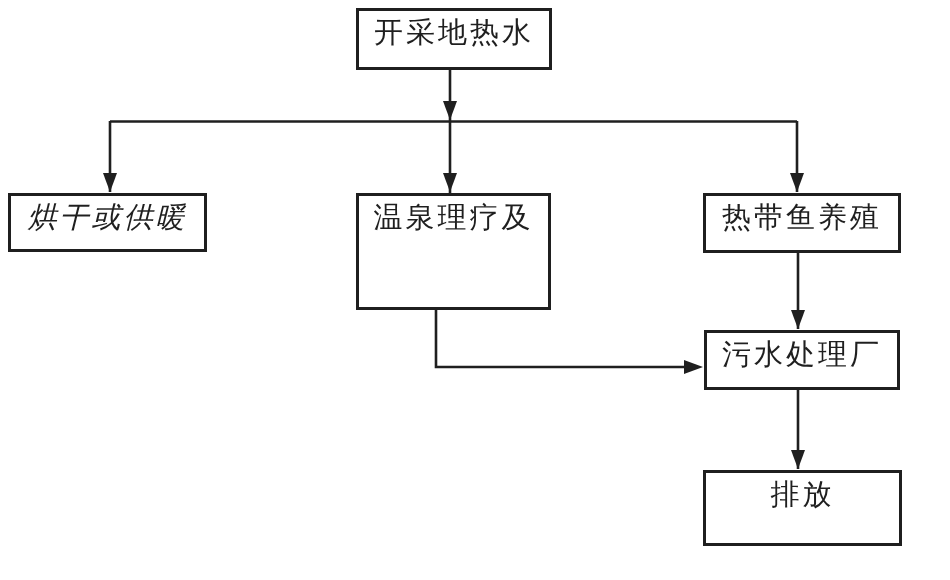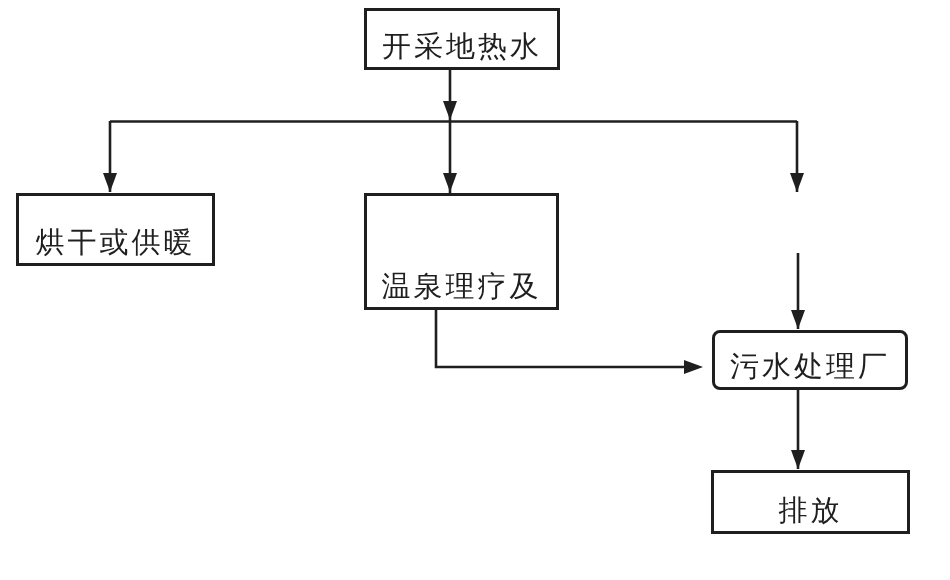--- a/index.html
+++ b/index.html
@@ -20,34 +20,33 @@
     width: 950px; height: 580px;
   }
   .node {
     position: absolute;
     background: #ffffff;
     border: 3px solid #1f1f1f;
     color: #1f1f1f;
     display: flex;
     flex-direction: column;
     align-items: center;
-    justify-content: flex-end;
+    justify-content: flex-start;
     font-size: 29px;
     letter-spacing: 3px;
     line-height: 1.45;
     text-align: center;
     white-space: nowrap;
-    margin-left: 8px;
   }
   #node-source    { left: 356px; top: 8px;   width: 196px; height: 62px; }
-  #node-drying    { left: 8px;   top: 193px; width: 199px; height: 73px; }
+  #node-drying    { left: 8px;   top: 193px; width: 199px; height: 59px; font-style: italic; }
   #node-spa       { left: 356px; top: 193px; width: 195px; height: 117px; gap: 10px; }
   #node-fish      { left: 703px; top: 193px; width: 198px; height: 60px; }
-  #node-treatment { left: 704px; top: 330px; width: 196px; height: 60px; border-radius: 8px; }
-  #node-discharge { left: 703px; top: 470px; width: 199px; height: 64px; }
+  #node-treatment { left: 704px; top: 330px; width: 196px; height: 60px; }
+  #node-discharge { left: 703px; top: 470px; width: 199px; height: 76px; }
   .stroke { stroke: #1f1f1f; stroke-width: 2.6; fill: none; }
   .arrow  { fill: #1f1f1f; stroke: none; }
 </style>
 </head>
 <body>
 
 <div class="canvas">
 
   <svg class="connectors" viewBox="0 0 950 580" aria-hidden="true">
 
@@ -80,20 +79,23 @@
   </div>
 
   <div class="node" id="node-drying">
     <span>烘干或供暖</span>
   </div>
 
   <div class="node" id="node-spa">
     <span>温泉理疗及</span>
   </div>
 
+  <div class="node" id="node-fish">
+    <span>热带鱼养殖</span>
+  </div>
 
   <div class="node" id="node-treatment">
     <span>污水处理厂</span>
   </div>
 
   <div class="node" id="node-discharge">
     <span>排放</span>
   </div>
 
 </div>

